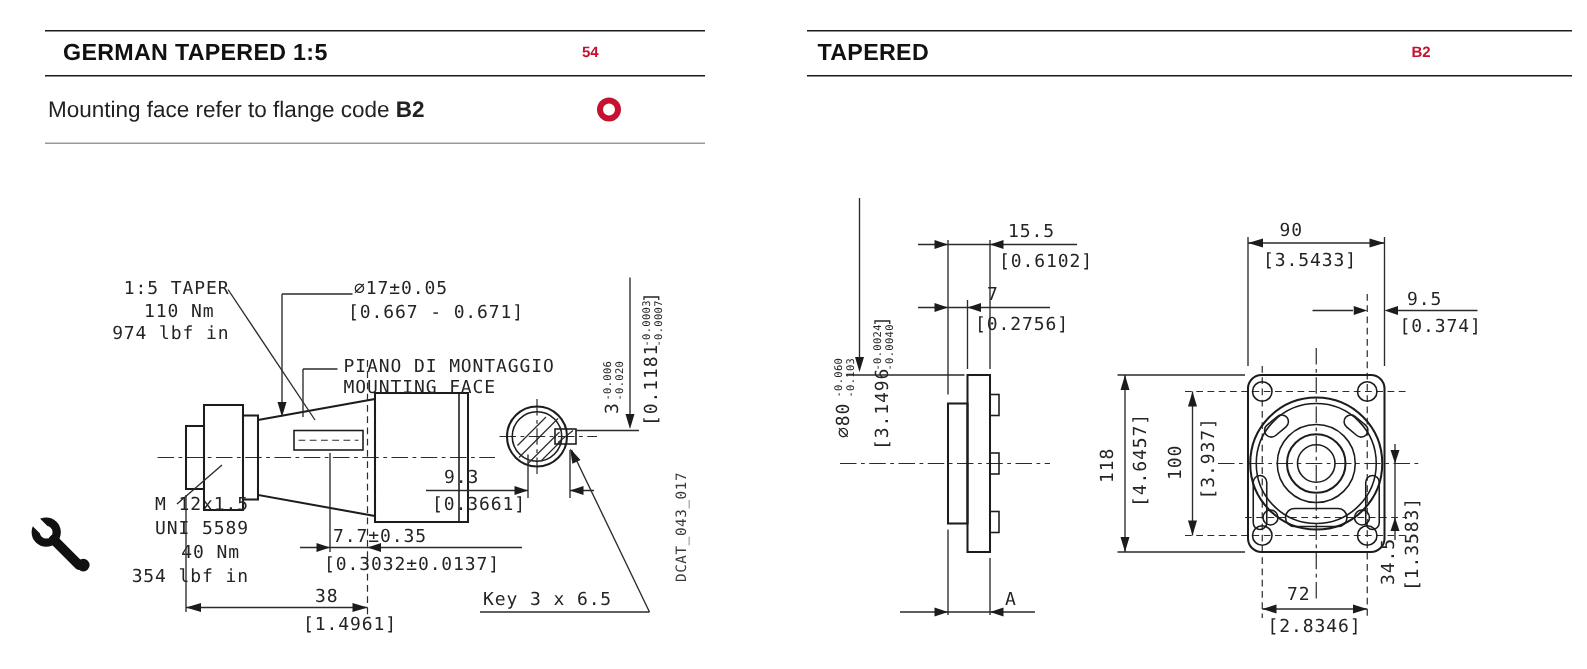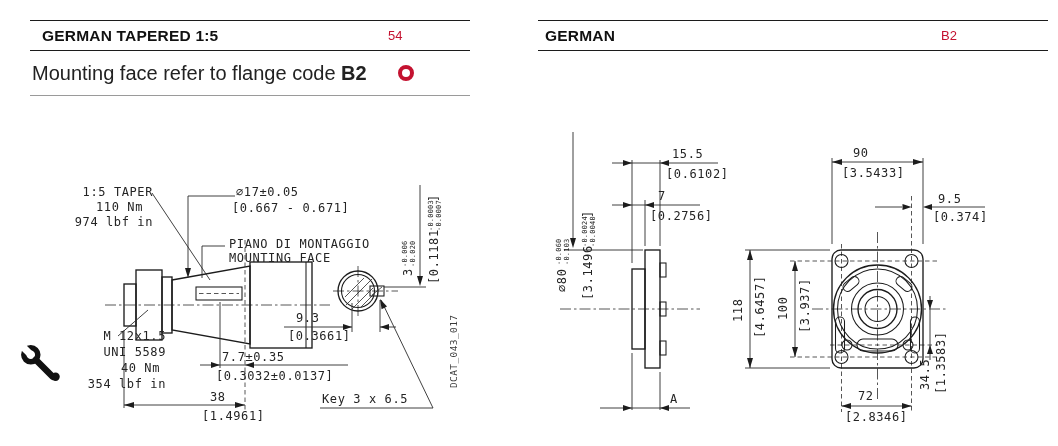--- a/index.html
+++ b/index.html
@@ -7,25 +7,25 @@
         font-family:"Liberation Sans", sans-serif;color:#1a1a1a;}
   .panel{position:absolute;top:20px;}
   .panel-left{left:30px;width:440px;}
   .panel-right{left:538px;width:510px;}
   .rule{height:0;border-top:1.4px solid #1c1c1c;}
   .rule.light{border-top:1px solid #9a9a9a;}
   .hdr-row{position:relative;height:29px;display:flex;align-items:center;}
   .hdr-row h1{margin:0;font-size:15.5px;font-weight:bold;letter-spacing:0.2px;color:#111;}
   .panel-left .hdr-row h1{padding-left:12px;}
   .panel-right .hdr-row h1{padding-left:7px;}
-  .pgnum{position:absolute;font-size:13px;font-weight:normal;}
+  .pgnum{position:absolute;font-size:10px;font-weight:bold;}
   .panel-left .pgnum{left:358px;}
   .panel-right .pgnum{left:403px;}
   .sub-row{position:relative;height:44px;display:flex;align-items:center;}
-  .sub-row p{margin:0;font-size:20px;color:#222;padding-left:2px;}
+  .sub-row p{margin:0;font-size:15px;color:#222;padding-left:2px;}
   .panel-right .sub-row p{padding-left:1px;}
   .sub-row b{font-weight:bold;}
   .ring{position:absolute;left:368px;top:14px;width:8px;height:8px;border-radius:50%;
         border:4.6px solid #c41230;background:#fff;}
   
   svg{position:absolute;}
   .o{fill:none;stroke:#1c1c1c;stroke-width:1.35;stroke-linejoin:miter;}
   .o2{fill:none;stroke:#1c1c1c;stroke-width:1.05;}
   .d{fill:none;stroke:#2b2b2b;stroke-width:0.9;}
   .cl{fill:none;stroke:#2b2b2b;stroke-width:0.8;stroke-dasharray:11 3 2.5 3;}
@@ -52,21 +52,21 @@
     <div class="sub-row">
       <p><span>Mounting face refer to flange code </span><b>B2</b></p>
       <span class="ring"></span>
     </div>
     <div class="rule light"></div>
   </section>
 
   <section class="panel panel-right">
     <div class="rule"></div>
     <div class="hdr-row">
-      <h1>GERMAN</h1>
+      <h1>TAPERED</h1>
       <span class="pgnum" style="color:#c41230">B2</span>
     </div>
     <div class="rule"></div>
   </section>
 
   <svg style="left:20px;top:108px" width="500" height="338" viewBox="20 108 500 338">
 
     <g>
       <path class="cl" d="M105,305 H330"></path>
       <path class="cl" d="M333,291 H398"></path>

